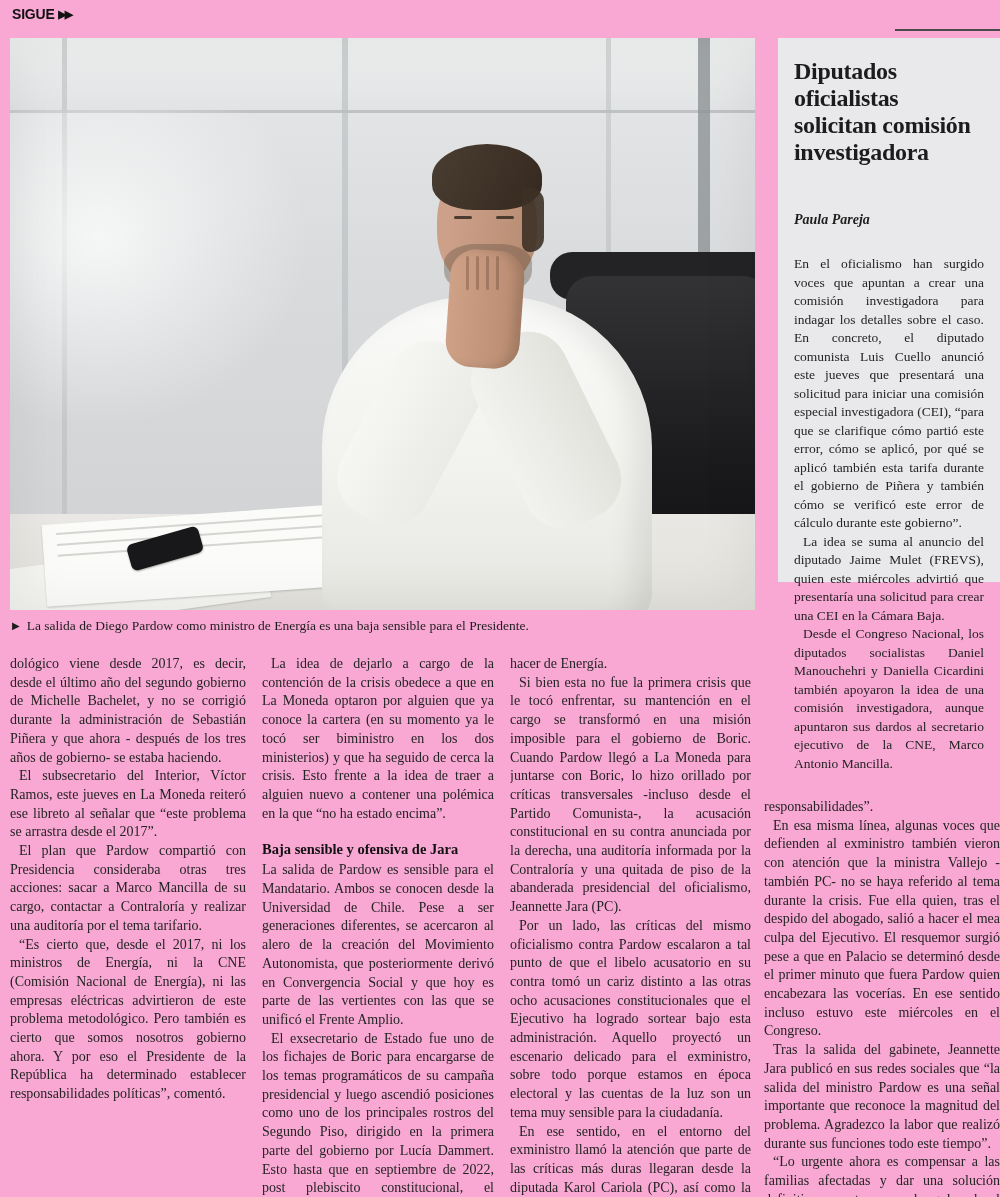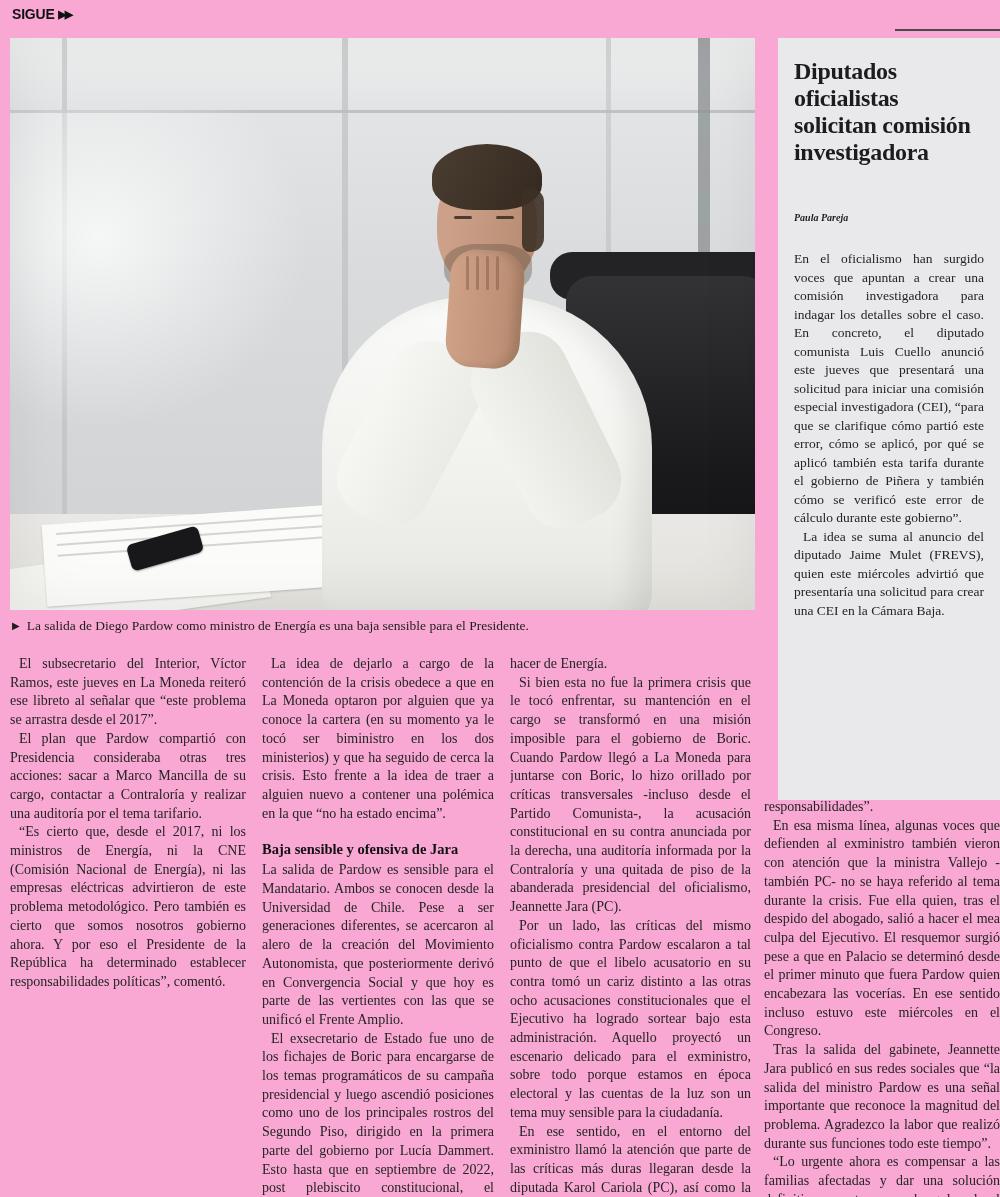--- a/index.html
+++ b/index.html
@@ -64,25 +64,25 @@
         box-shadow:inset -8px 0 10px rgba(0,0,0,.12);}
   .finger{position:absolute;width:3px;height:34px;background:rgba(120,85,62,.45);border-radius:2px;top:218px;}
   .f1{left:456px;} .f2{left:466px;} .f3{left:476px;} .f4{left:486px;}
   .photo-vignette{position:absolute;inset:0;box-shadow:inset 0 0 60px rgba(0,0,0,.07);}
 
   
   .caption{position:absolute;left:12px;top:618px;width:740px;font-size:13.5px;color:#1d1d1d;}
   .caption .cap-arrow{font-size:10px;margin-right:7px;position:relative;top:-1px;}
 
   
-  .sidebar{position:absolute;left:778px;top:38px;width:222px;height:762px;background:#e9e9eb;
+  .sidebar{position:absolute;left:778px;top:38px;width:222px;height:544px;background:#e9e9eb;
            box-sizing:border-box;padding:20px 16px 0 16px;}
   .sb-title{font-size:24px;line-height:27px;font-weight:bold;color:#1c1c1e;margin:0 0 46px 0;
             letter-spacing:-0.3px;}
-  .sb-byline{font-style:italic;font-weight:bold;font-size:10px;margin:0 0 3px 0;color:#1d1d1d;}
+  .sb-byline{font-style:italic;font-weight:bold;font-size:14px;margin:0 0 3px 0;color:#1d1d1d;}
   .sb-para{margin:0;font-size:13.5px;line-height:18.5px;text-align:justify;text-indent:9px;color:#242424;}
   .sb-para.no-indent{text-indent:0;margin-top:27px;}
 
   
   .col{position:absolute;top:655px;height:542px;overflow:hidden;font-size:14px;line-height:18.7px;
        text-align:justify;color:#242424;}
   .col-1{left:10px;width:236px;}
   .col-2{left:262px;width:232px;}
   .col-3{left:510px;width:241px;}
   .col-4{left:764px;top:798px;height:399px;width:236px;}
@@ -141,24 +141,26 @@
   <div class="caption">
     <span class="cap-arrow">▶</span><span>La salida de Diego Pardow como ministro de Energía es una baja sensible para el Presidente.</span>
   </div>
 
   <div class="sidebar">
     <h2 class="sb-title">Diputados oficialistas solicitan comisión investigadora</h2>
     <p class="sb-byline">Paula Pareja</p>
     <div>
         <p class="sb-para no-indent">En el oficialismo han surgido voces que apuntan a crear una comisión investigadora para indagar los detalles sobre el caso. En concreto, el diputado comunista Luis Cuello anunció este jueves que presentará una solicitud para iniciar una comisión especial investigadora (CEI), “para que se clarifique cómo partió este error, cómo se aplicó, por qué se aplicó también esta tarifa durante el gobierno de Piñera y también cómo se verificó este error de cálculo durante este gobierno”.</p>
         <p class="sb-para">La idea se suma al anuncio del diputado Jaime Mulet (FREVS), quien este miércoles advirtió que presentaría una solicitud para crear una CEI en la Cámara Baja.</p>
+        <p class="sb-para">Desde el Congreso Nacional, los diputados socialistas Daniel Manouchehri y Daniella Cicardini también apoyaron la idea de una comisión investigadora, aunque apuntaron sus dardos al secretario ejecutivo de la CNE, Marco Antonio Mancilla.</p>
       </div>
   </div>
 
   <div class="col col-1">
+      <p class="para no-indent">dológico viene desde 2017, es decir, desde el último año del segundo gobierno de Michelle Bachelet, y no se corrigió durante la administración de Sebastián Piñera y que ahora - después de los tres años de gobierno- se estaba haciendo.</p>
       <p class="para">El subsecretario del Interior, Víctor Ramos, este jueves en La Moneda reiteró ese libreto al señalar que “este problema se arrastra desde el 2017”.</p>
       <p class="para">El plan que Pardow compartió con Presidencia consideraba otras tres acciones: sacar a Marco Mancilla de su cargo, contactar a Contraloría y realizar una auditoría por el tema tarifario.</p>
       <p class="para">“Es cierto que, desde el 2017, ni los ministros de Energía, ni la CNE (Comisión Nacional de Energía), ni las empresas eléctricas advirtieron de este problema metodológico. Pero también es cierto que somos nosotros gobierno ahora. Y por eso el Presidente de la República ha determinado establecer responsabilidades políticas”, comentó.</p>
     </div>
   <div class="col col-2">
       <p class="para">La idea de dejarlo a cargo de la contención de la crisis obedece a que en La Moneda optaron por alguien que ya conoce la cartera (en su momento ya le tocó ser biministro en los dos ministerios) y que ha seguido de cerca la crisis. Esto frente a la idea de traer a alguien nuevo a contener una polémica en la que “no ha estado encima”.</p>
       <h3 class="subhead">Baja sensible y ofensiva de Jara</h3>
       <p class="para no-indent">La salida de Pardow es sensible para el Mandatario. Ambos se conocen desde la Universidad de Chile. Pese a ser generaciones diferentes, se acercaron al alero de la creación del Movimiento Autonomista, que posteriormente derivó en Convergencia Social y que hoy es parte de las vertientes con las que se unificó el Frente Amplio.</p>
       <p class="para">El exsecretario de Estado fue uno de los fichajes de Boric para encargarse de los temas programáticos de su campaña presidencial y luego ascendió posiciones como uno de los principales rostros del Segundo Piso, dirigido en la primera parte del gobierno por Lucía Dammert. Esto hasta que en septiembre de 2022, post plebiscito constitucional, el Presidente le pidió reemplazar a Juan Carlos Jobet en el Minis-</p>
     </div>

